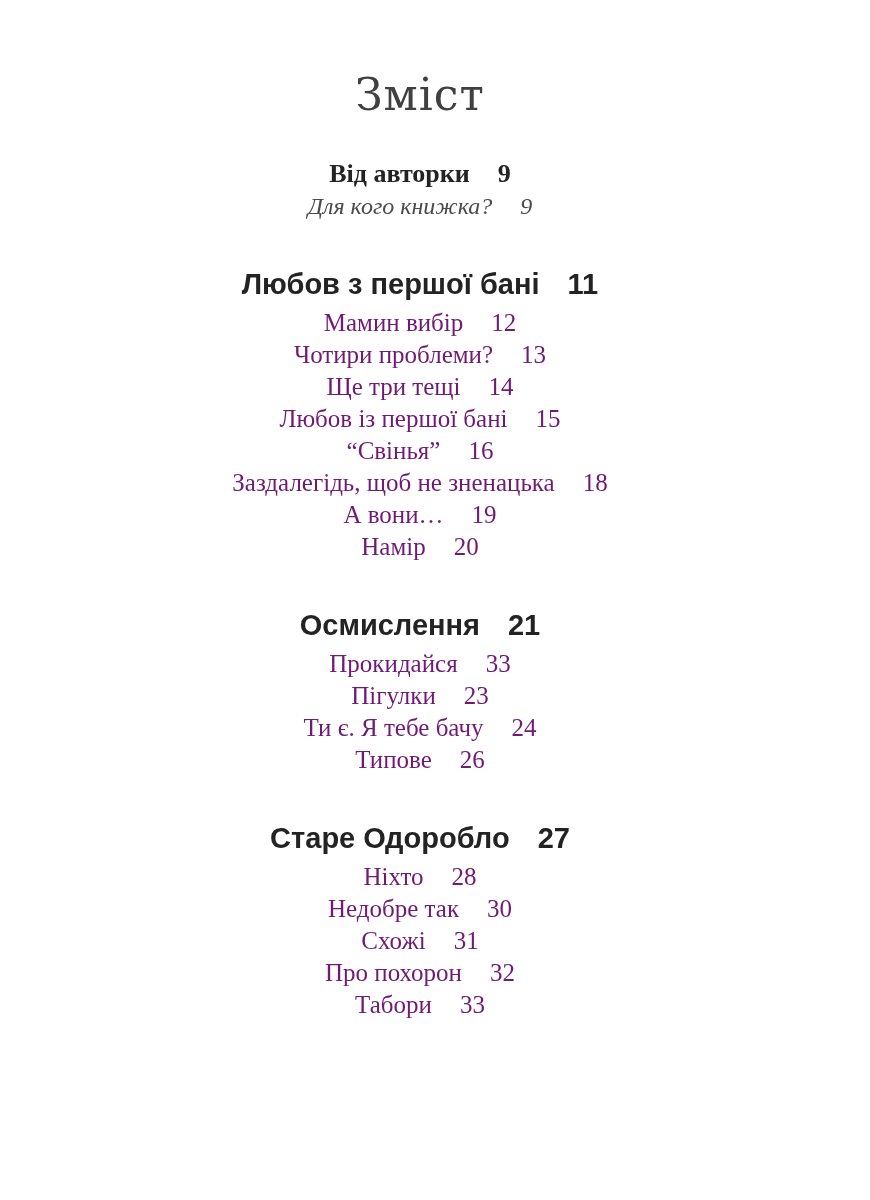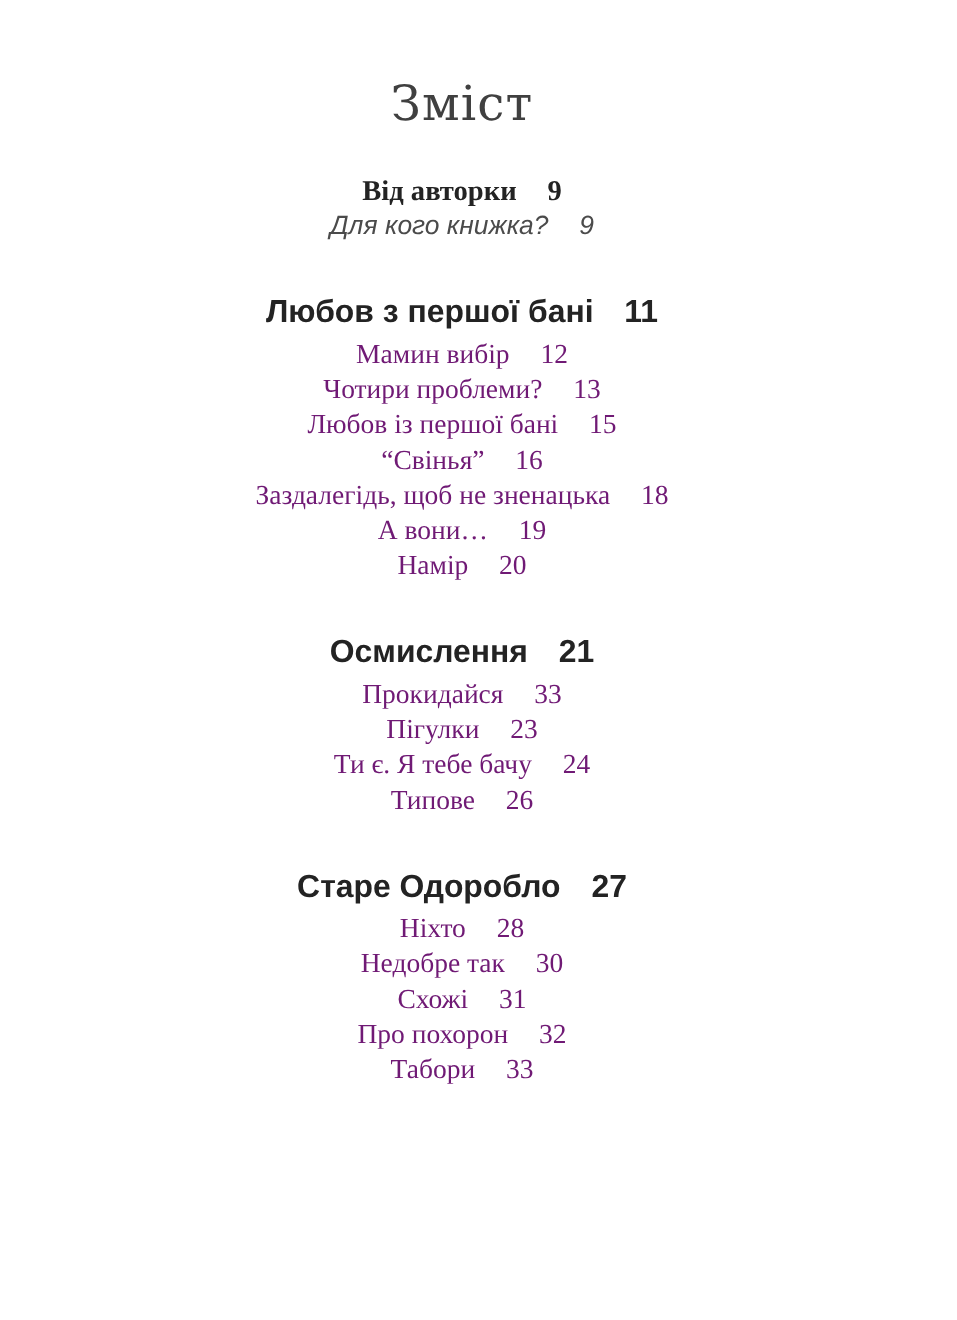--- a/index.html
+++ b/index.html
@@ -38,21 +38,21 @@
     line-height: 40px;
     margin-bottom: 3px;
   }
   .entry {
     font-family: "Liberation Serif", serif;
     font-size: 25px;
     line-height: 32px;
     color: #701a75;
   }
   .entry.italic-entry {
-    font-family: Liberation Sans, sans-serif;
+    font-family: Liberation Serif, serif;
     font-style: italic;
     font-size: 24px;
     color: #4b4b4b;
   }
   .h-page, .e-page { margin-left: 28px; }
 </style>
 </head>
 <body>
 
 <main class="page">
@@ -70,20 +70,23 @@
 
   <section class="toc-section">
     <div class="heading sans-heading">
       <span>Любов з першої бані</span><span class="h-page">11</span>
     </div>
     <div class="entry">
       <span>Мамин вибір</span><span class="e-page">12</span>
     </div>
     <div class="entry">
       <span>Чотири проблеми?</span><span class="e-page">13</span>
+    </div>
+    <div class="entry">
+      <span>Ще три тещі</span><span class="e-page">14</span>
     </div>
     <div class="entry">
       <span>Любов із першої бані</span><span class="e-page">15</span>
     </div>
     <div class="entry">
       <span>“Свінья”</span><span class="e-page">16</span>
     </div>
     <div class="entry">
       <span>Заздалегідь, щоб не зненацька</span><span class="e-page">18</span>
     </div>

